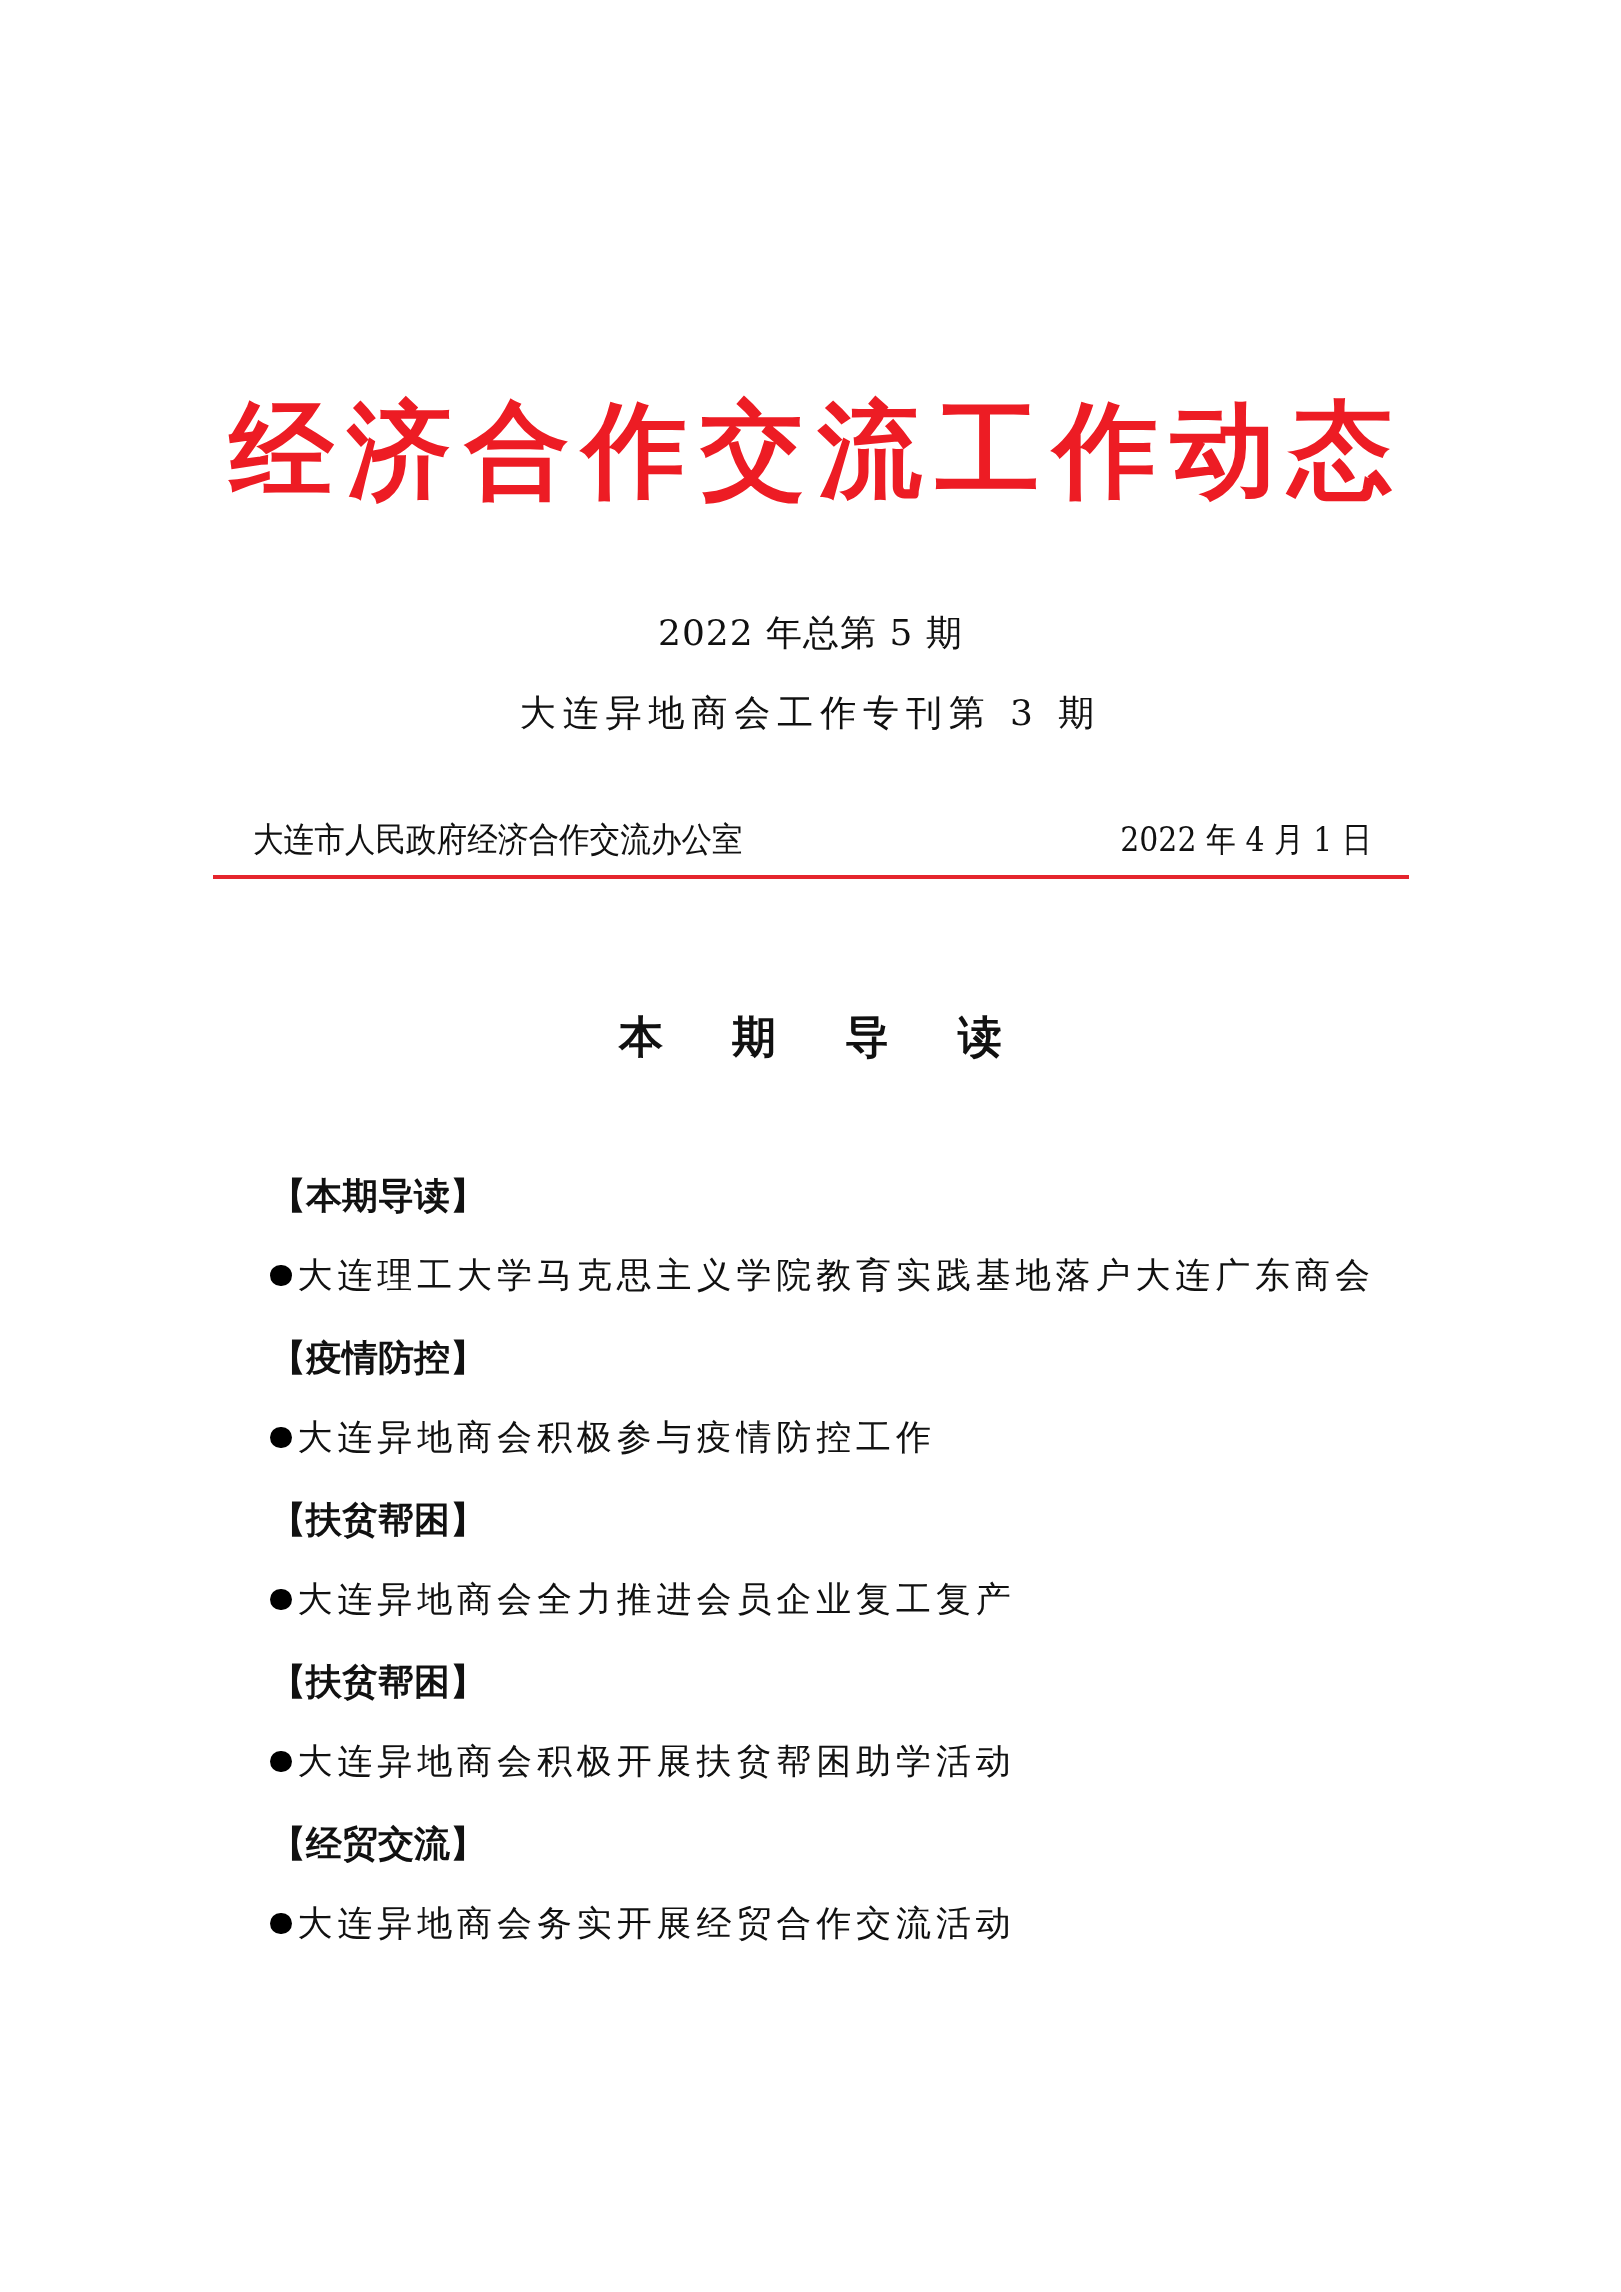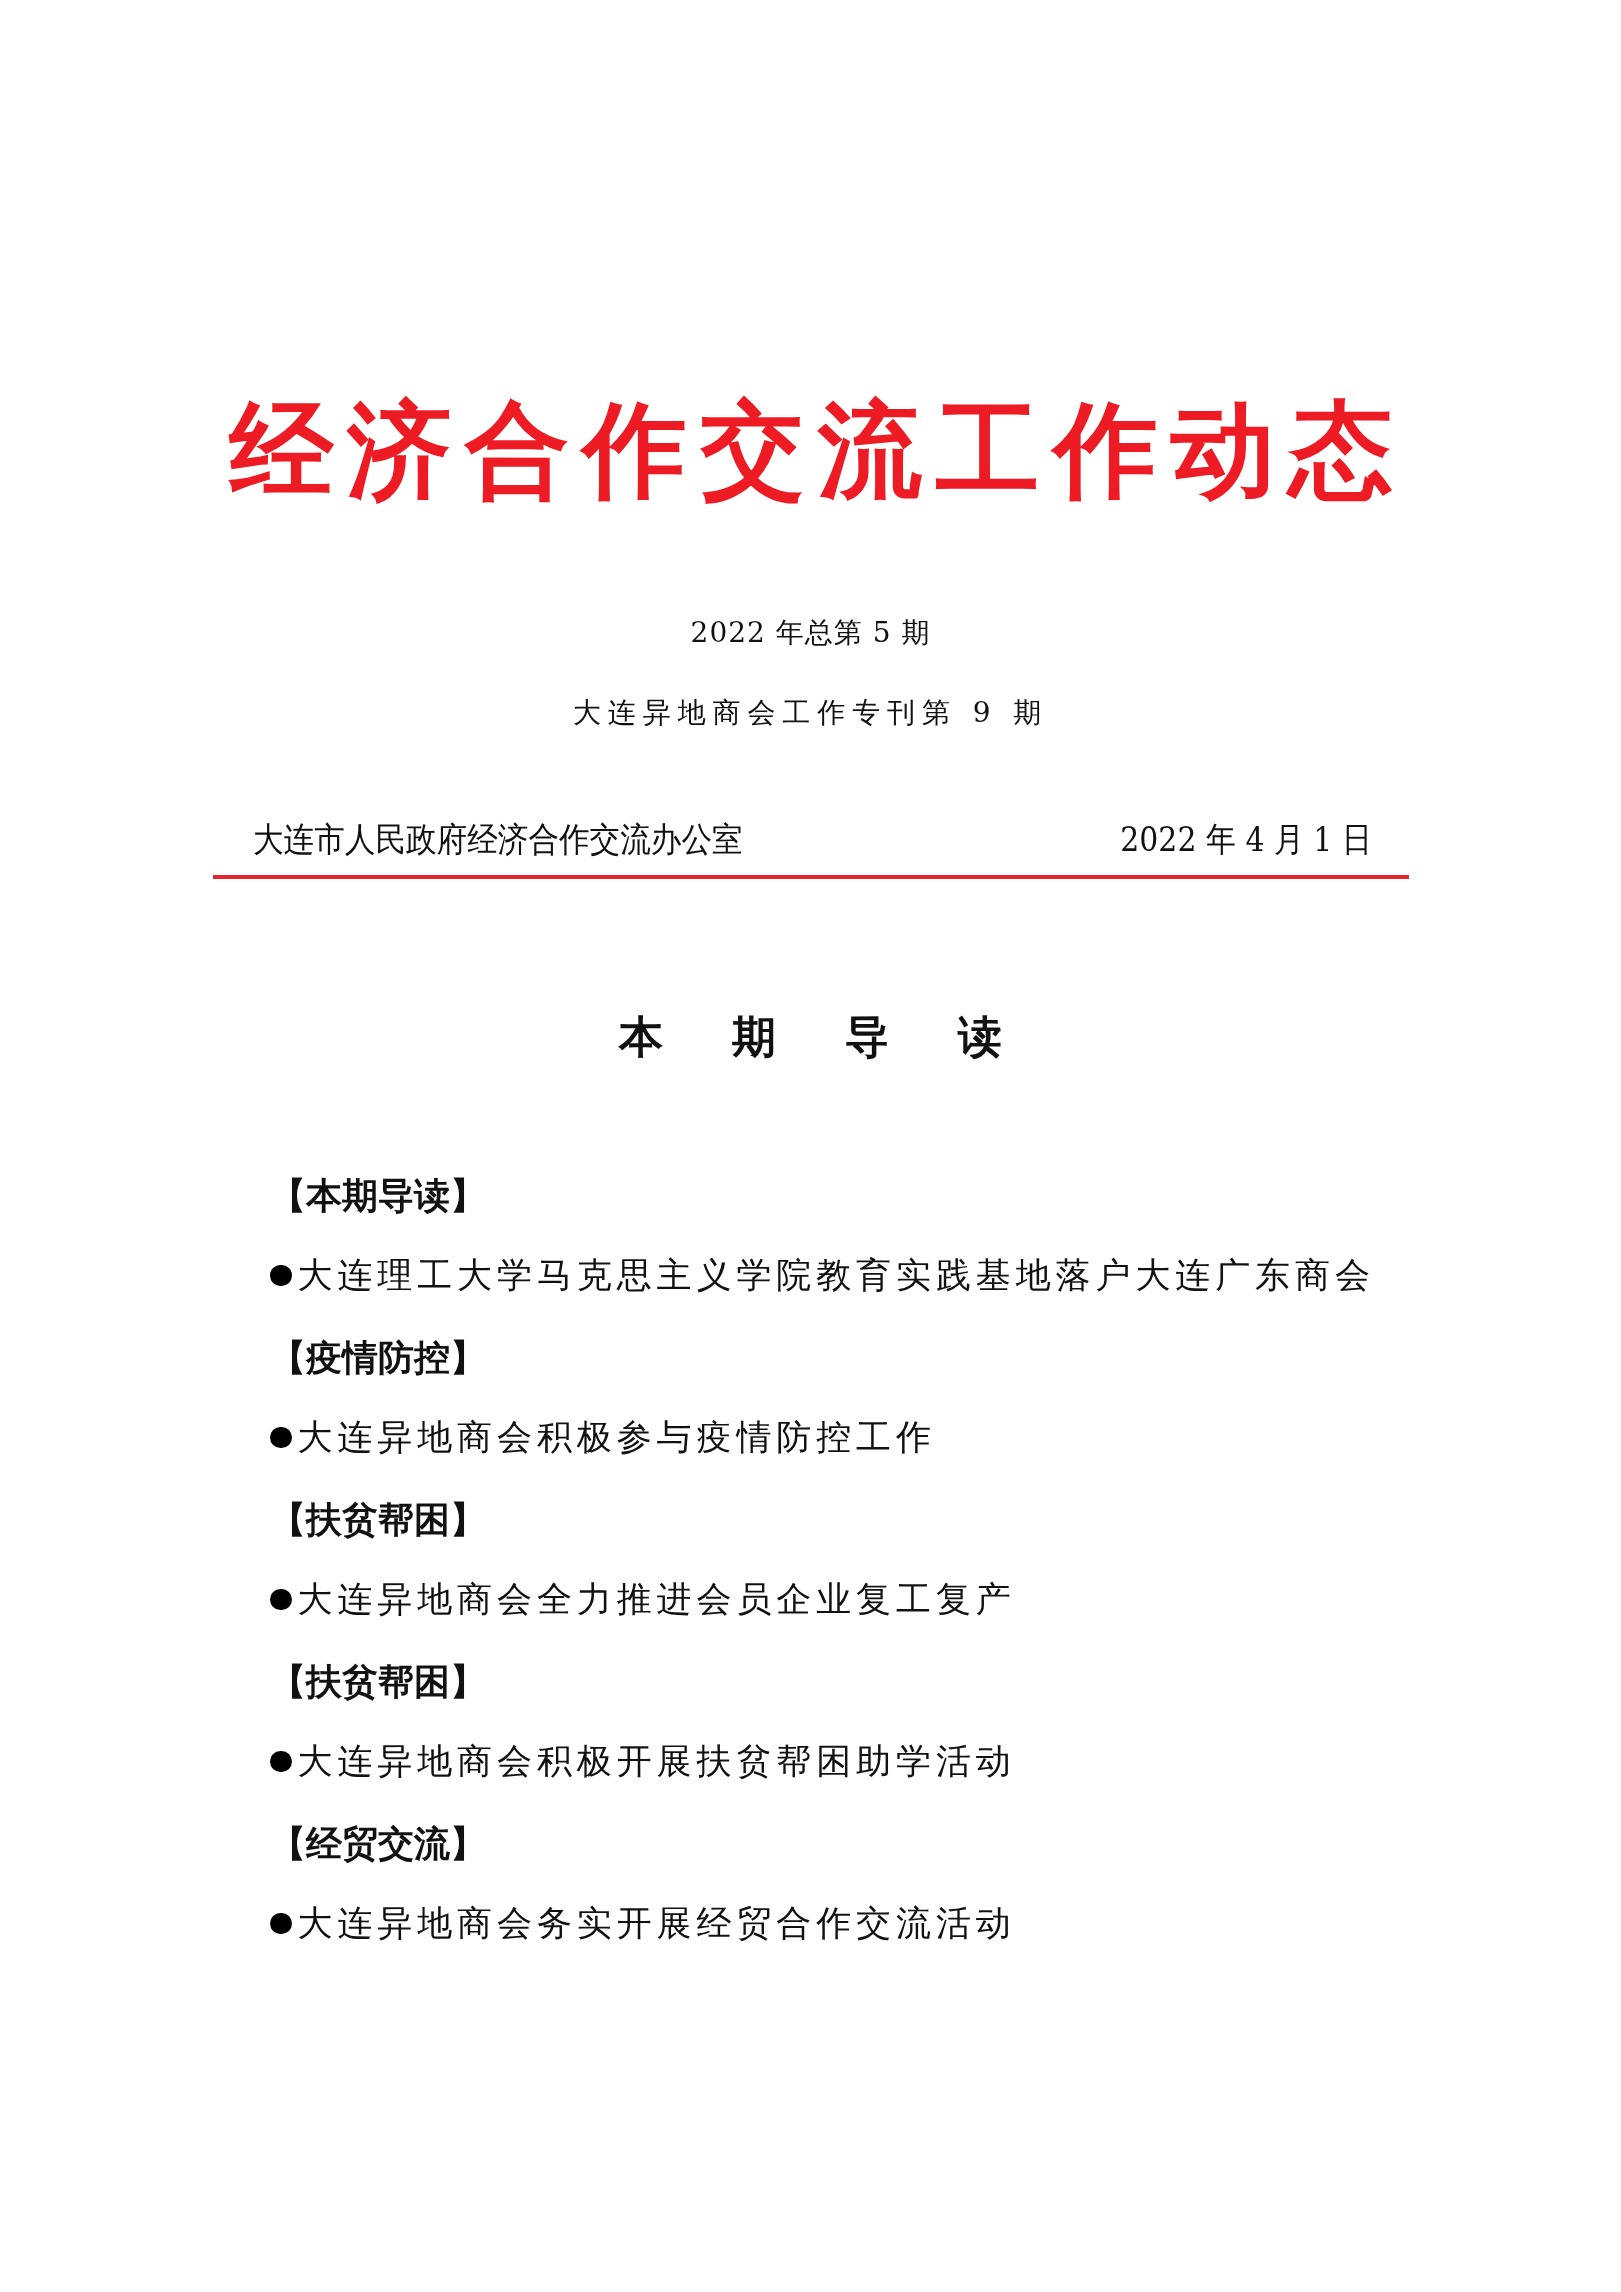--- a/index.html
+++ b/index.html
@@ -32,21 +32,21 @@
       color: #ED1C24;
       white-space: nowrap;
     }
 
     .issue-line {
       position: absolute;
       left: 0;
       width: 1621px;
       text-align: center;
       font-family: "DejaVu Serif", "Liberation Serif", serif;
-      font-size: 28px;
+      font-size: 36px;
       line-height: 49px;
       color: #111;
       white-space: nowrap;
     }
     .issue-total { top: 608px; letter-spacing: 1px; }
     .issue-special { top: 688px; letter-spacing: 6.9px; }
 
     .meta-row {
       position: absolute;
       left: 253px;
@@ -142,21 +142,21 @@
     }
   </style>
 </head>
 <body>
 
 <div class="page">
 
   <div class="masthead-title">经济合作交流工作动态</div>
 
   <div class="issue-line issue-total">2022 年总第 5 期</div>
-  <div class="issue-line issue-special">大连异地商会工作专刊第 9 期</div>
+  <div class="issue-line issue-special">大连异地商会工作专刊第 3 期</div>
 
   <div class="meta-row">
     <span class="meta-org">大连市人民政府经济合作交流办公室</span>
     <span class="meta-date">2022 年 4 月 1 日</span>
   </div>
 
   <div class="red-rule"></div>
 
   <div class="guide-title">本期导读</div>
 

